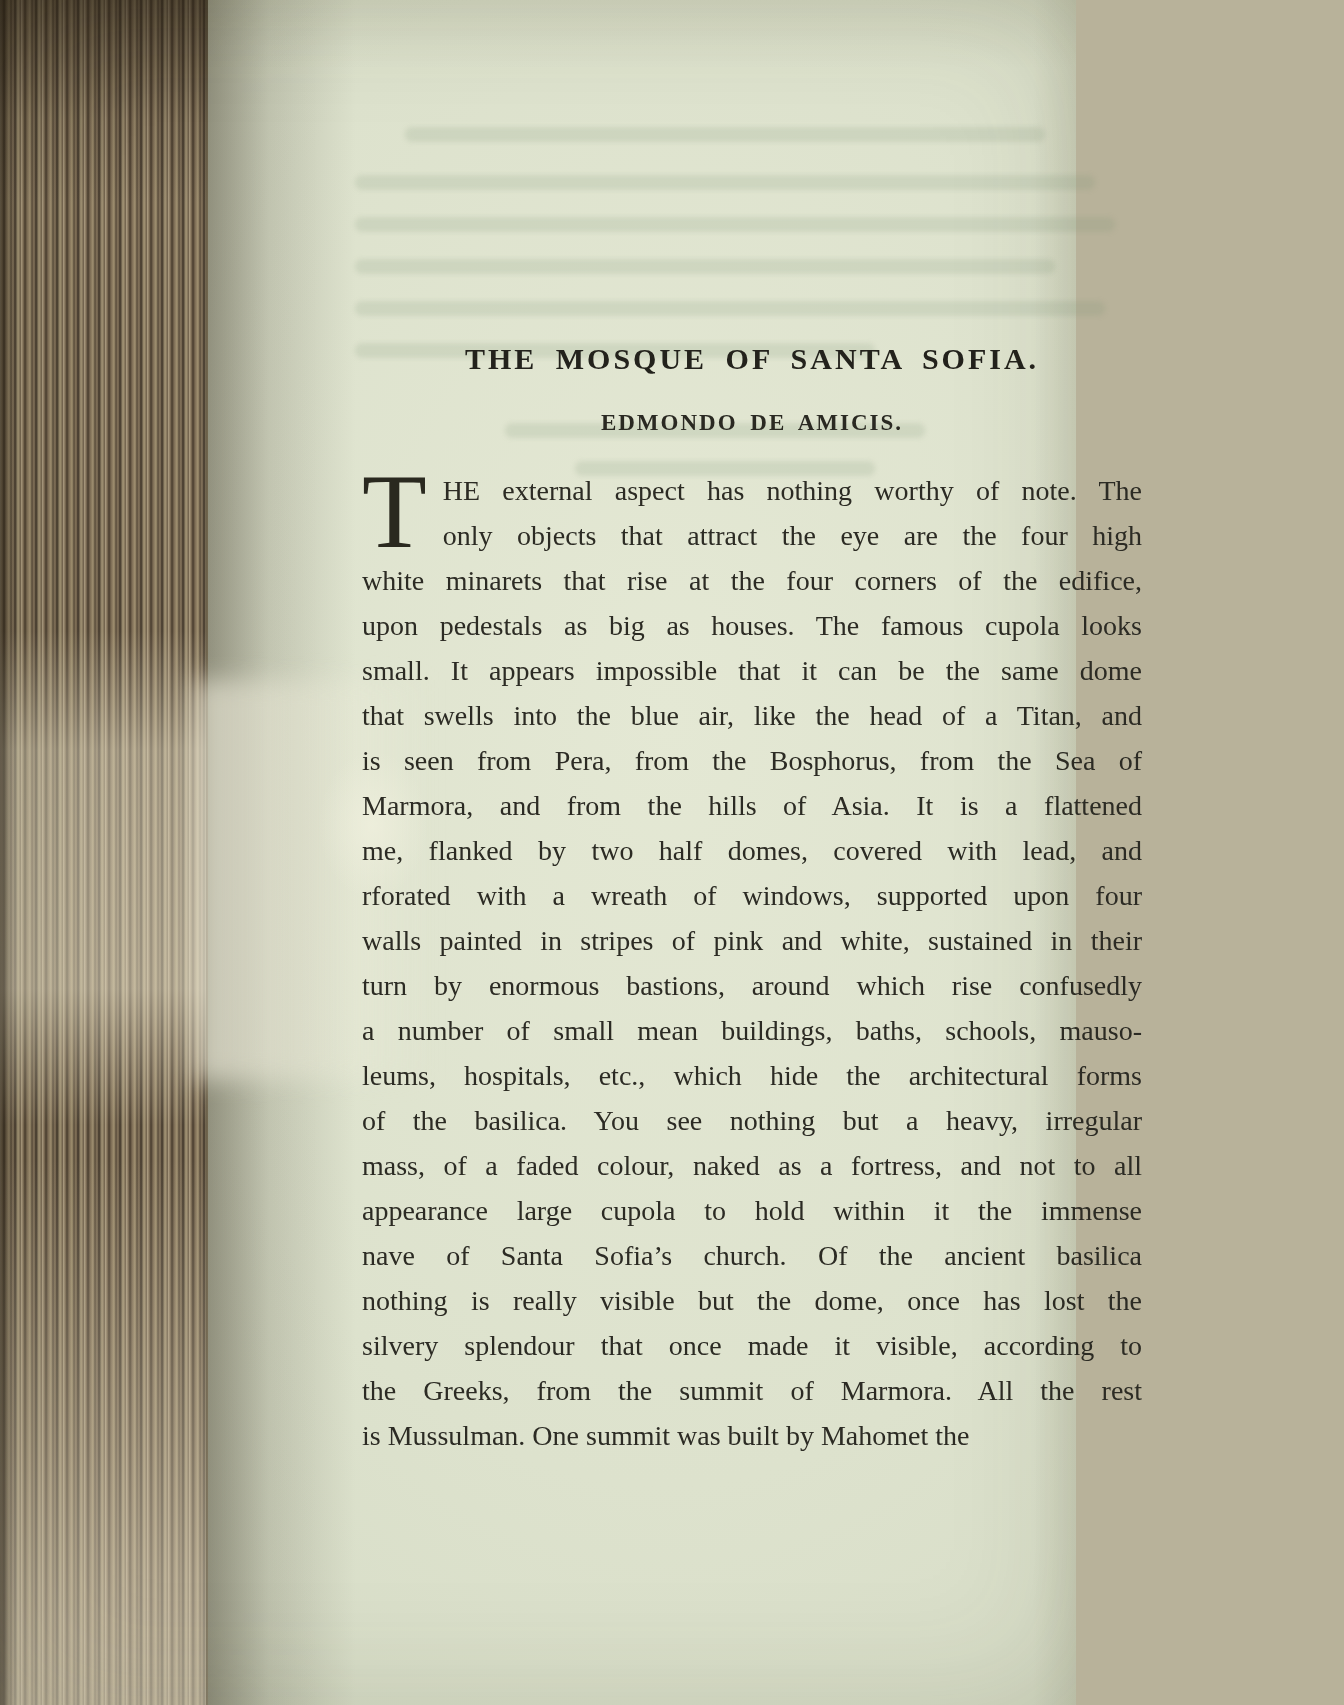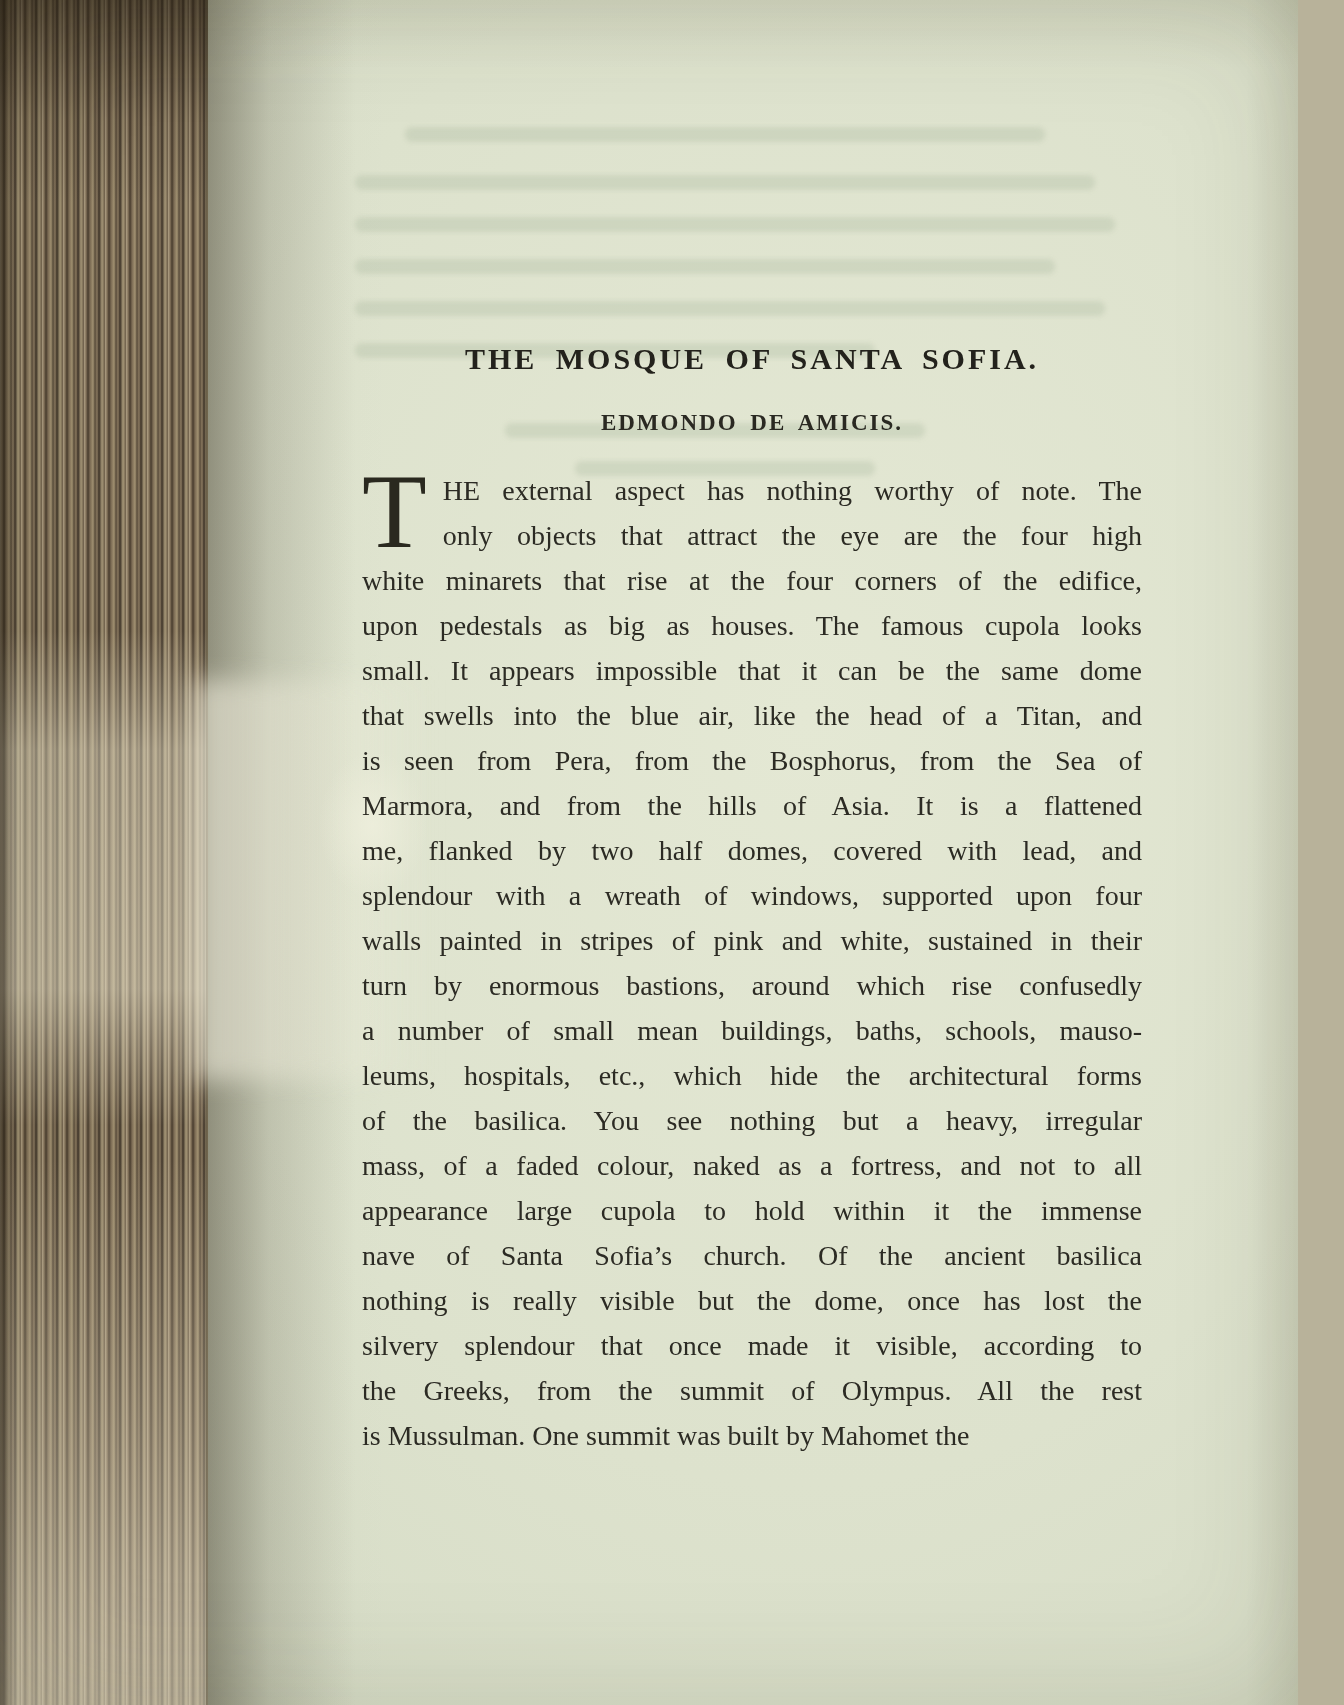--- a/index.html
+++ b/index.html
@@ -3,21 +3,21 @@
 <meta charset="utf-8">
 <style>
   html,body{margin:0;padding:0;}
   body{
     width:1344px;height:1705px;
     font-family:"Liberation Serif","DejaVu Serif",serif;
     background:#b8b29a;
     overflow:hidden;
   }
   .scan{
-    position:relative;width:1298px;height:1705px;
+    position:relative;width:1076px;height:1705px;
     background:
       linear-gradient(90deg, rgba(110,105,80,0.10) 0%, rgba(0,0,0,0) 30%),
       linear-gradient(270deg, rgba(120,115,85,0.14) 0%, rgba(0,0,0,0) 4%),
       linear-gradient(180deg, rgba(120,115,85,0.10) 0%, rgba(0,0,0,0) 4%),
       radial-gradient(ellipse at 62% 42%, #e4e8d4 0%, #dde2cd 55%, #d4dac4 100%);
   }
   
   .spine{
     position:absolute;left:0;top:0;width:208px;height:100%;
     background:
@@ -122,30 +122,30 @@
       <span class="dropcap">T</span>
       <div class="line">HE external aspect has nothing worthy of note.  The</div>
       <div class="line">only objects that attract the eye are the four high</div>
       <div class="line">white minarets that rise at the four corners of the edifice,</div>
       <div class="line">upon pedestals as big as houses.  The famous cupola looks</div>
       <div class="line">small.  It appears impossible that it can be the same dome</div>
       <div class="line">that swells into the blue air, like the head of a Titan, and</div>
       <div class="line">is seen from Pera, from the Bosphorus, from the Sea of</div>
       <div class="line">Marmora, and from the hills of Asia.  It is a flattened</div>
       <div class="line">me, flanked by two half domes, covered with lead, and</div>
-      <div class="line">splendour with a wreath of windows, supported upon four</div>
+      <div class="line">rforated with a wreath of windows, supported upon four</div>
       <div class="line">walls painted in stripes of pink and white, sustained in their</div>
       <div class="line">turn by enormous bastions, around which rise confusedly</div>
       <div class="line">a number of small mean buildings, baths, schools, mauso-</div>
       <div class="line">leums, hospitals, etc., which hide the architectural forms</div>
       <div class="line">of the basilica.  You see nothing but a heavy, irregular</div>
       <div class="line">mass, of a faded colour, naked as a fortress, and not to all</div>
       <div class="line">appearance large cupola to hold within it the immense</div>
       <div class="line">nave of Santa Sofia’s church.  Of the ancient basilica</div>
       <div class="line">nothing is really visible but the dome, once has lost the</div>
       <div class="line">silvery splendour that once made it visible, according to</div>
-      <div class="line">the Greeks, from the summit of Olympus.  All the rest</div>
+      <div class="line">the Greeks, from the summit of Marmora.  All the rest</div>
       <div class="line last">is Mussulman.  One summit was built by Mahomet the</div>
     </div>
   </div>
 
   <div class="vignette"></div>
 </div>
 
 </body></html>

